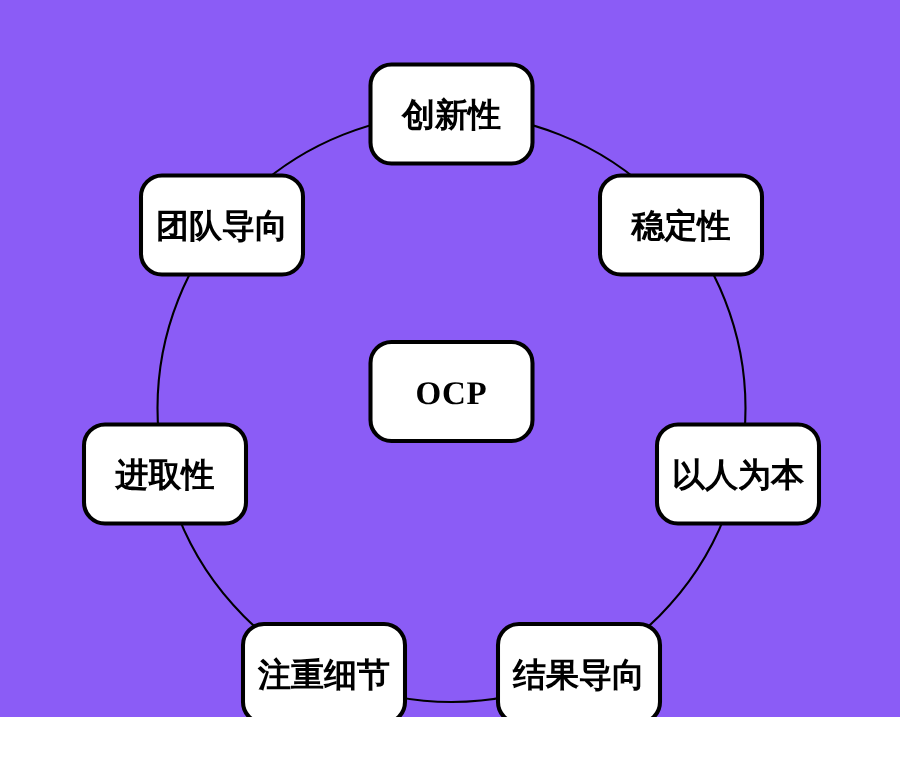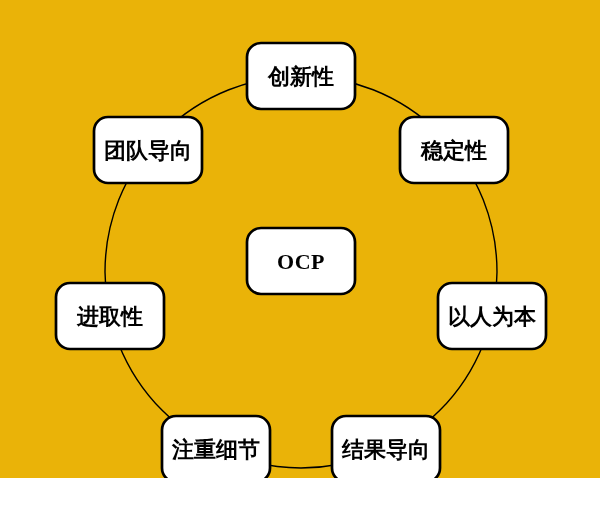--- a/index.html
+++ b/index.html
@@ -4,21 +4,21 @@
 <style>
   html, body {
     margin: 0;
     padding: 0;
     background: #ffffff;
   }
   .stage {
     position: relative;
     width: 600px;
     height: 478px;
-    background: #eab308;
+    background: #8b5cf6;
     overflow: hidden;
   }
   svg {
     display: block;
   }
   .node-label {
     font-family: "Liberation Serif", "DejaVu Serif", serif;
     font-weight: bold;
     font-size: 22px;
     fill: #000000;

